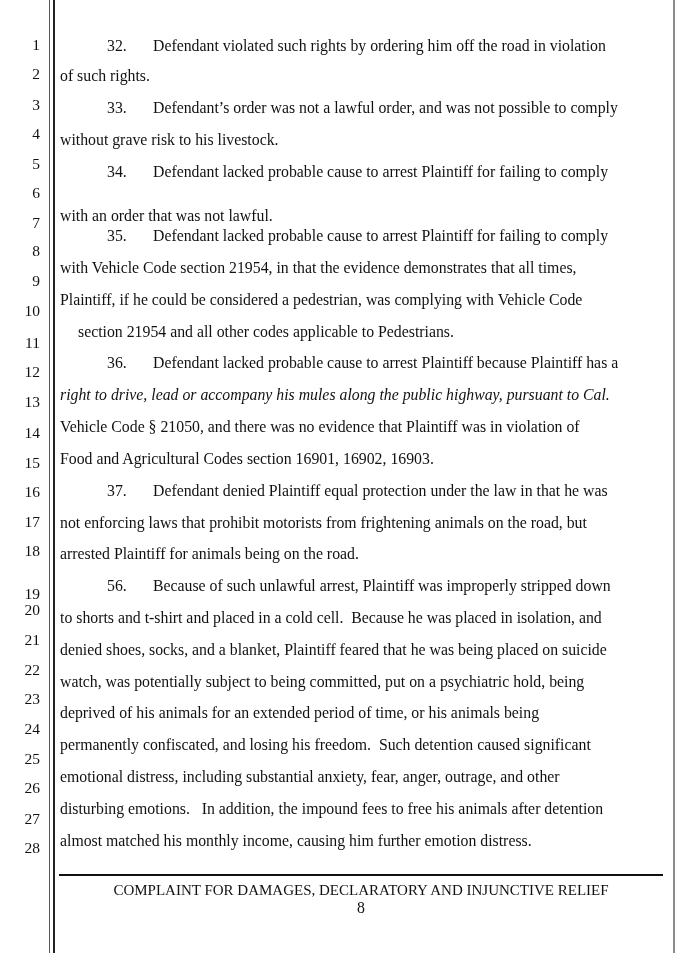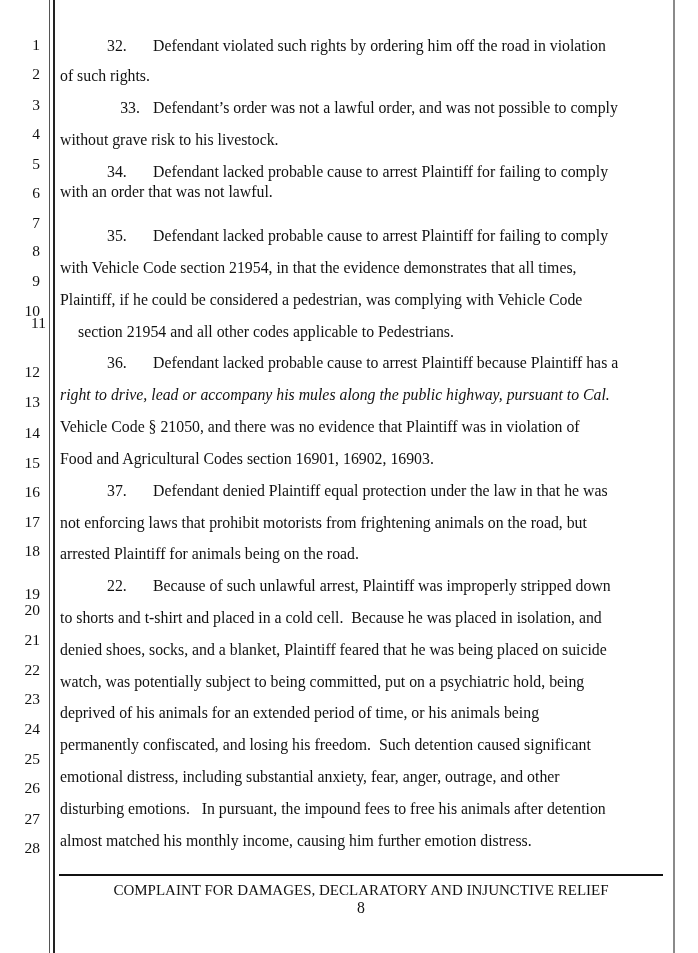--- a/index.html
+++ b/index.html
@@ -31,21 +31,21 @@
     <div class="ln" style="top: 36px;">1</div>
     <div class="ln" style="top: 65px;">2</div>
     <div class="ln" style="top: 96px;">3</div>
     <div class="ln" style="top: 125px;">4</div>
     <div class="ln" style="top: 155px;">5</div>
     <div class="ln" style="top: 184px;">6</div>
     <div class="ln" style="top: 214px;">7</div>
     <div class="ln" style="top: 242px;">8</div>
     <div class="ln" style="top: 272px;">9</div>
     <div class="ln" style="top: 302px;">10</div>
-    <div class="ln" style="top: 314px; padding-left: 6px;">11</div>
+    <div class="ln" style="top: 334px;">11</div>
     <div class="ln" style="top: 363px;">12</div>
     <div class="ln" style="top: 393px;">13</div>
     <div class="ln" style="top: 424px;">14</div>
     <div class="ln" style="top: 454px;">15</div>
     <div class="ln" style="top: 483px;">16</div>
     <div class="ln" style="top: 513px;">17</div>
     <div class="ln" style="top: 542px;">18</div>
     <div class="ln" style="top: 572px; margin-top: 13px;">19</div>
     <div class="ln" style="top: 601px;">20</div>
     <div class="ln" style="top: 631px;">21</div>
@@ -53,41 +53,41 @@
     <div class="ln" style="top: 690px;">23</div>
     <div class="ln" style="top: 720px;">24</div>
     <div class="ln" style="top: 750px;">25</div>
     <div class="ln" style="top: 779px;">26</div>
     <div class="ln" style="top: 810px;">27</div>
     <div class="ln" style="top: 839px;">28</div>
   </div>
 <div id="body-text">
     <div class="tl" style="top: 36px;"><span class="ind"></span><span class="pn">32.</span><span>Defendant violated such rights by ordering him off the road in violation</span></div>
     <div class="tl" style="top: 66px;"><span>of such rights.</span></div>
-    <div class="tl" style="top: 98px; text-align: center;"><span class="ind"></span><span class="pn">33.</span><span>Defendant’s order was not a lawful order, and was not possible to comply</span></div>
+    <div class="tl" style="top: 98px;"><span class="ind"></span><span class="pn">33.</span><span>Defendant’s order was not a lawful order, and was not possible to comply</span></div>
     <div class="tl" style="top: 130px;"><span>without grave risk to his livestock.</span></div>
     <div class="tl" style="top: 162px;"><span class="ind"></span><span class="pn">34.</span><span>Defendant lacked probable cause to arrest Plaintiff for failing to comply</span></div>
-    <div class="tl" style="top: 182px; text-align: center;"><span>with an order that was not lawful.</span></div>
+    <div class="tl" style="top: 206px; text-align: center;"><span>with an order that was not lawful.</span></div>
     <div class="tl" style="top: 226px;"><span class="ind"></span><span class="pn">35.</span><span>Defendant lacked probable cause to arrest Plaintiff for failing to comply</span></div>
     <div class="tl" style="top: 258px;"><span>with Vehicle Code section 21954, in that the evidence demonstrates that all times,</span></div>
     <div class="tl" style="top: 290px;"><span>Plaintiff, if he could be considered a pedestrian, was complying with Vehicle Code</span></div>
     <div class="tl" style="top: 322px; margin-left: 18px;"><span>section 21954 and all other codes applicable to Pedestrians.</span></div>
     <div class="tl" style="top: 353px;"><span class="ind"></span><span class="pn">36.</span><span>Defendant lacked probable cause to arrest Plaintiff because Plaintiff has a</span></div>
     <div class="tl" style="top: 385px; font-style: italic;"><span>right to drive, lead or accompany his mules along the public highway, pursuant to Cal.</span></div>
     <div class="tl" style="top: 417px;"><span>Vehicle Code § 21050, and there was no evidence that Plaintiff was in violation of</span></div>
     <div class="tl" style="top: 449px;"><span>Food and Agricultural Codes section 16901, 16902, 16903.</span></div>
     <div class="tl" style="top: 481px;"><span class="ind"></span><span class="pn">37.</span><span>Defendant denied Plaintiff equal protection under the law in that he was</span></div>
     <div class="tl" style="top: 513px;"><span>not enforcing laws that prohibit motorists from frightening animals on the road, but</span></div>
     <div class="tl" style="top: 544px;"><span>arrested Plaintiff for animals being on the road.</span></div>
-    <div class="tl" style="top: 576px;"><span class="ind"></span><span class="pn">22.</span><span>Because of such unlawful arrest, Plaintiff was improperly stripped down</span></div>
+    <div class="tl" style="top: 576px;"><span class="ind"></span><span class="pn">56.</span><span>Because of such unlawful arrest, Plaintiff was improperly stripped down</span></div>
     <div class="tl" style="top: 608px;"><span>to shorts and t-shirt and placed in a cold cell.  Because he was placed in isolation, and</span></div>
     <div class="tl" style="top: 640px;"><span>denied shoes, socks, and a blanket, Plaintiff feared that he was being placed on suicide</span></div>
     <div class="tl" style="top: 672px;"><span>watch, was potentially subject to being committed, put on a psychiatric hold, being</span></div>
     <div class="tl" style="top: 703px;"><span>deprived of his animals for an extended period of time, or his animals being</span></div>
     <div class="tl" style="top: 735px;"><span>permanently confiscated, and losing his freedom.  Such detention caused significant</span></div>
     <div class="tl" style="top: 767px;"><span>emotional distress, including substantial anxiety, fear, anger, outrage, and other</span></div>
-    <div class="tl" style="top: 799px;"><span>disturbing emotions.   In pursuant, the impound fees to free his animals after detention</span></div>
+    <div class="tl" style="top: 799px;"><span>disturbing emotions.   In addition, the impound fees to free his animals after detention</span></div>
     <div class="tl" style="top: 831px;"><span>almost matched his monthly income, causing him further emotion distress.</span></div>
   </div>
 
 <div id="rule"></div>
 <div id="footer-title">COMPLAINT FOR DAMAGES, DECLARATORY AND INJUNCTIVE RELIEF</div>
 <div id="footer-page">8</div>
 
 </body></html>

